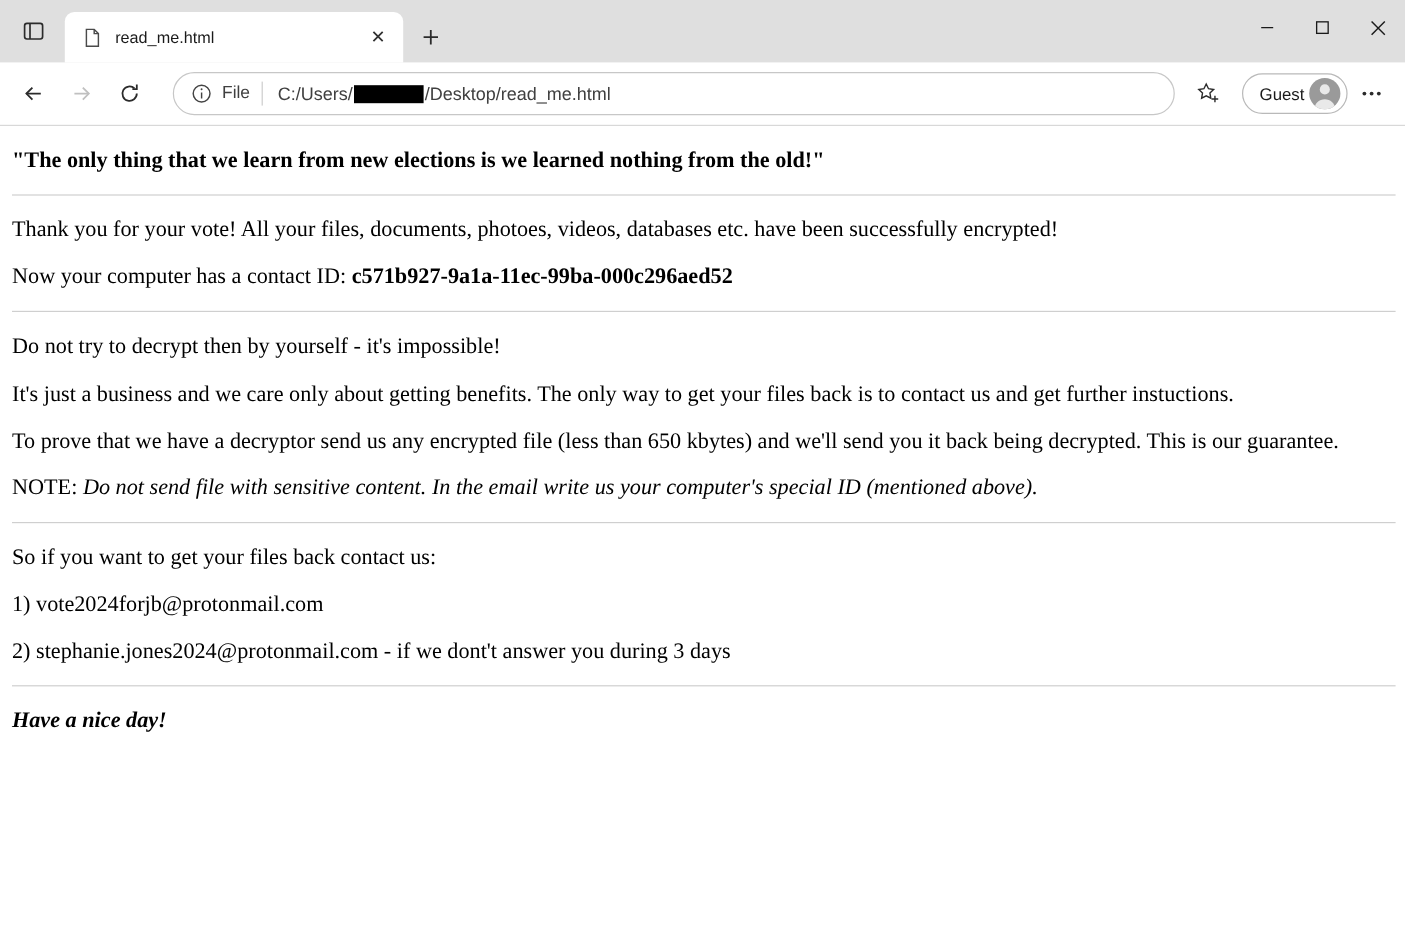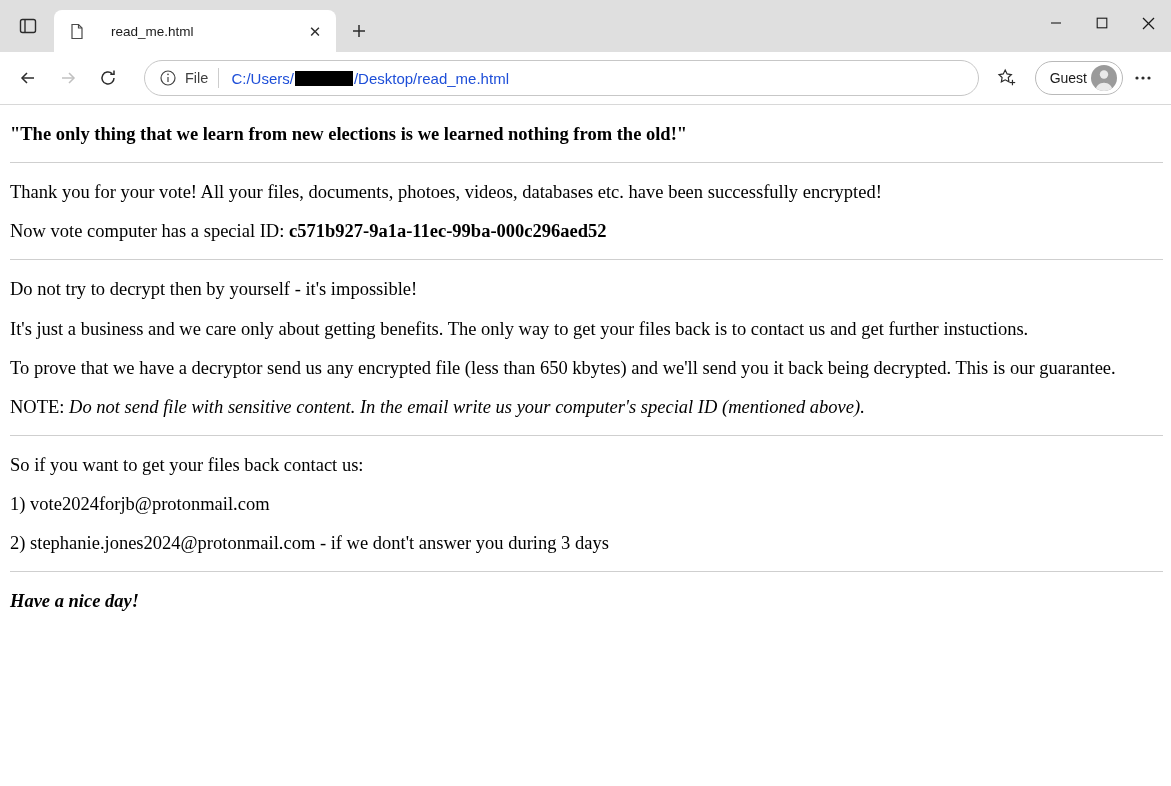--- a/index.html
+++ b/index.html
@@ -58,21 +58,20 @@
     display: flex; align-items: center; justify-content: center;
     margin-right: 10px;
   }
   .tab-title {
     flex: 1 1 auto;
     font-size: 13.5px;
     color: #1a1a1a;
     white-space: nowrap;
     overflow: hidden;
     text-overflow: ellipsis;
-    margin-left: 15px;
   }
   .tab-close {
     width: 26px; height: 26px;
     flex: 0 0 auto;
     display: flex; align-items: center; justify-content: center;
     border-radius: 4px;
     color: #303030;
     font-size: 15px;
     line-height: 1;
   }
@@ -141,21 +140,21 @@
   }
   .omnibox .divider {
     width: 1px;
     height: 20px;
     background: #cdcdcd;
     margin-right: 12px;
     flex: 0 0 auto;
   }
   .omnibox .url {
     font-size: 15px;
-    color: #1d4ed8;
+    color: #404040;
     white-space: nowrap;
     display: flex;
     align-items: center;
   }
   .redaction {
     display: inline-block;
     background: #000000;
     width: 58px;
     height: 15px;
     vertical-align: middle;
@@ -340,21 +339,21 @@
 
   <div class="content">
 
     <p class="headline">"The only thing that we learn from new elections is we learned nothing from the old!"</p>
 
     <hr class="rule">
 
     <p>Thank you for your vote! All your files, documents, photoes, videos, databases etc. have been successfully encrypted!</p>
 
     <p>
-      <span>Now vote computer has a special ID: </span><span class="bold">c571b927-9a1a-11ec-99ba-000c296aed52</span>
+      <span>Now your computer has a contact ID: </span><span class="bold">c571b927-9a1a-11ec-99ba-000c296aed52</span>
     </p>
 
     <hr class="rule">
 
     <p>Do not try to decrypt then by yourself - it's impossible!</p>
 
     <p>It's just a business and we care only about getting benefits. The only way to get your files back is to contact us and get further instuctions.</p>
 
     <p>To prove that we have a decryptor send us any encrypted file (less than 650 kbytes) and we'll send you it back being decrypted. This is our guarantee.</p>
 

